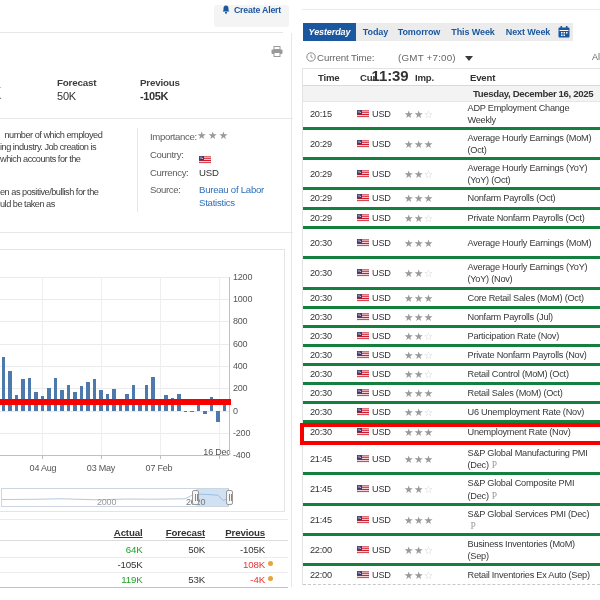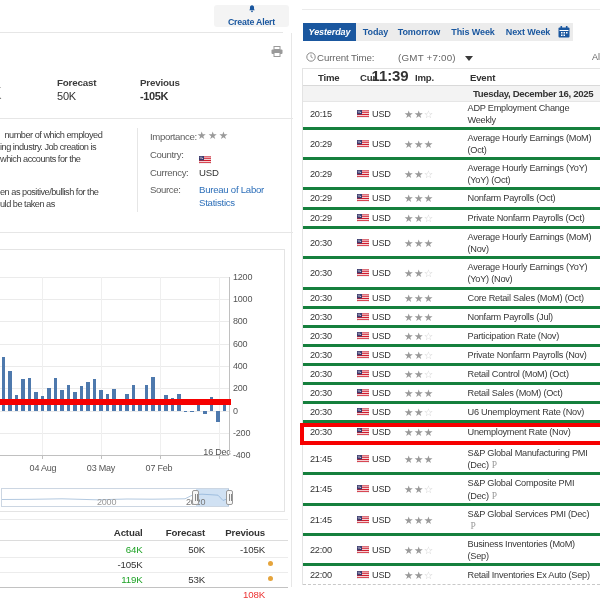--- a/index.html
+++ b/index.html
@@ -5,21 +5,21 @@
   html,body{margin:0;padding:0;background:#fff;}
   #stage{position:relative;width:600px;height:600px;overflow:hidden;background:#fff;
          font-family:"Liberation Sans","DejaVu Sans",sans-serif;}
   .abs{position:absolute;}
   .hline{position:absolute;height:1px;background:#e6e6e6;}
   .vline{position:absolute;width:1px;background:#e6e6e6;}
   .txt{position:absolute;white-space:nowrap;color:#333;}
 
   
   #create-alert-btn{left:214px;top:5px;width:75px;height:22px;border-radius:3px;background:#f4f4f4;
-    display:flex;align-items:center;justify-content:center;gap:4px;cursor:pointer;flex-direction:column;}
+    display:flex;justify-content:center;gap:4px;cursor:pointer;}
   #create-alert-label{font-size:8.8px;font-weight:bold;color:#1a579f;letter-spacing:-0.2px;}
   #big-actual{left:-29px;top:84px;font-size:17px;font-weight:bold;color:#777;letter-spacing:-0.3px;}
   .rel-label{font-size:9.8px;font-weight:bold;color:#3d3d3d;letter-spacing:-0.2px;}
   .rel-value{font-size:11px;color:#333;letter-spacing:-0.2px;}
   .desc-line{position:absolute;font-size:9.2px;color:#3c3c3c;white-space:nowrap;letter-spacing:-0.5px;}
   .det-label{position:absolute;font-size:9.6px;color:#5d5d5d;letter-spacing:-0.35px;white-space:nowrap;}
   .det-value{position:absolute;font-size:9.6px;color:#333;letter-spacing:-0.2px;white-space:nowrap;}
   .det-link{position:absolute;font-size:9.6px;color:#2d6fb9;letter-spacing:-0.25px;white-space:nowrap;cursor:pointer;}
   .star-f{color:#9a9a9a;}
   .star-e{color:#cfcfcf;}
@@ -33,23 +33,23 @@
   .xlab{position:absolute;font-size:9px;color:#555;letter-spacing:-0.2px;white-space:nowrap;}
   #red-line{left:0;top:399px;width:231px;height:6px;background:#f60000;z-index:30;}
   #nav-track{position:absolute;left:10px;top:238px;width:228px;height:19px;border:1px solid #ccd6e2;box-sizing:border-box;}
   #nav-selection{position:absolute;background:rgba(120,170,220,0.35);}
   .nav-handle{position:absolute;width:7px;height:15px;background:#f6f6f6;border:1px solid #9a9a9a;border-radius:2px;box-sizing:border-box;z-index:5;}
   .nav-handle i{position:absolute;top:3px;width:1px;height:7px;background:#888;}
   .nav-lab{position:absolute;font-size:9px;color:#999;letter-spacing:-0.2px;}
 
   
   .hist-cell{position:absolute;font-size:9.7px;letter-spacing:-0.15px;text-align:right;}
-  .hist-head{font-weight:bold;color:#333;}
+  .hist-head{font-weight:bold;color:#333;text-decoration:underline;}
   .c-green{color:#1fa327;}
-  .c-red{color:#ec3333;margin-top:30px;}
+  .c-red{color:#ec3333;}
   .c-dark{color:#333;}
   .hist-dot{position:absolute;width:5px;height:5px;border-radius:50%;background:#e5a43c;}
 
   
   #tabbar{left:303px;top:23px;width:270px;height:18px;background:#ececec;}
   .tab{position:absolute;top:0;height:18px;display:flex;align-items:center;justify-content:center;
        font-size:9px;font-weight:bold;color:#1a579f;letter-spacing:-0.1px;cursor:pointer;white-space:nowrap;}
   .tab.active{background:#1a579f;color:#fff;font-style:italic;}
   #curtime-row .t{position:absolute;font-size:9px;letter-spacing:-0.1px;white-space:nowrap;}
   #caret-down{position:absolute;width:0;height:0;border-left:4px solid transparent;border-right:4px solid transparent;border-top:5px solid #3a3a3a;}
@@ -383,21 +383,20 @@
     <rect x="0" y="0" width="5" height="4.4" fill="#3c3b6e"></rect>
     <rect x="0.8" y="0.8" width="0.8" height="0.8" fill="#fff"></rect>
     <rect x="2.4" y="0.8" width="0.8" height="0.8" fill="#fff"></rect>
     <rect x="1.6" y="2.2" width="0.8" height="0.8" fill="#fff"></rect>
     <rect x="3.2" y="2.2" width="0.8" height="0.8" fill="#fff"></rect>
   </svg></div>
         <div class="cc cc-cur">USD</div>
         <div class="cc cc-stars"><span><span class="star-f">★</span><span class="star-f">★</span><span class="star-f">★</span></span></div>
         <div class="cc cc-event">
           <div>Average Hourly Earnings (MoM)</div>
-          <div>(Nov)</div>
         </div>
       </div>
       <div class="cal-row" style="height: 30.5px;">
         <div class="cc cc-time">20:30</div>
         <div class="cc cc-flag"><svg width="12" height="8" viewBox="0 0 12 8">
     <rect x="0" y="0" width="12" height="8" fill="#fff" stroke="#c9c9c9" stroke-width="0.5"></rect>
     <rect x="0" y="0.4" width="12" height="1" fill="#cf1b2b"></rect>
     <rect x="0" y="2.2" width="12" height="1" fill="#cf1b2b"></rect>
     <rect x="0" y="4" width="12" height="1" fill="#cf1b2b"></rect>
     <rect x="0" y="5.8" width="12" height="1" fill="#cf1b2b"></rect>

